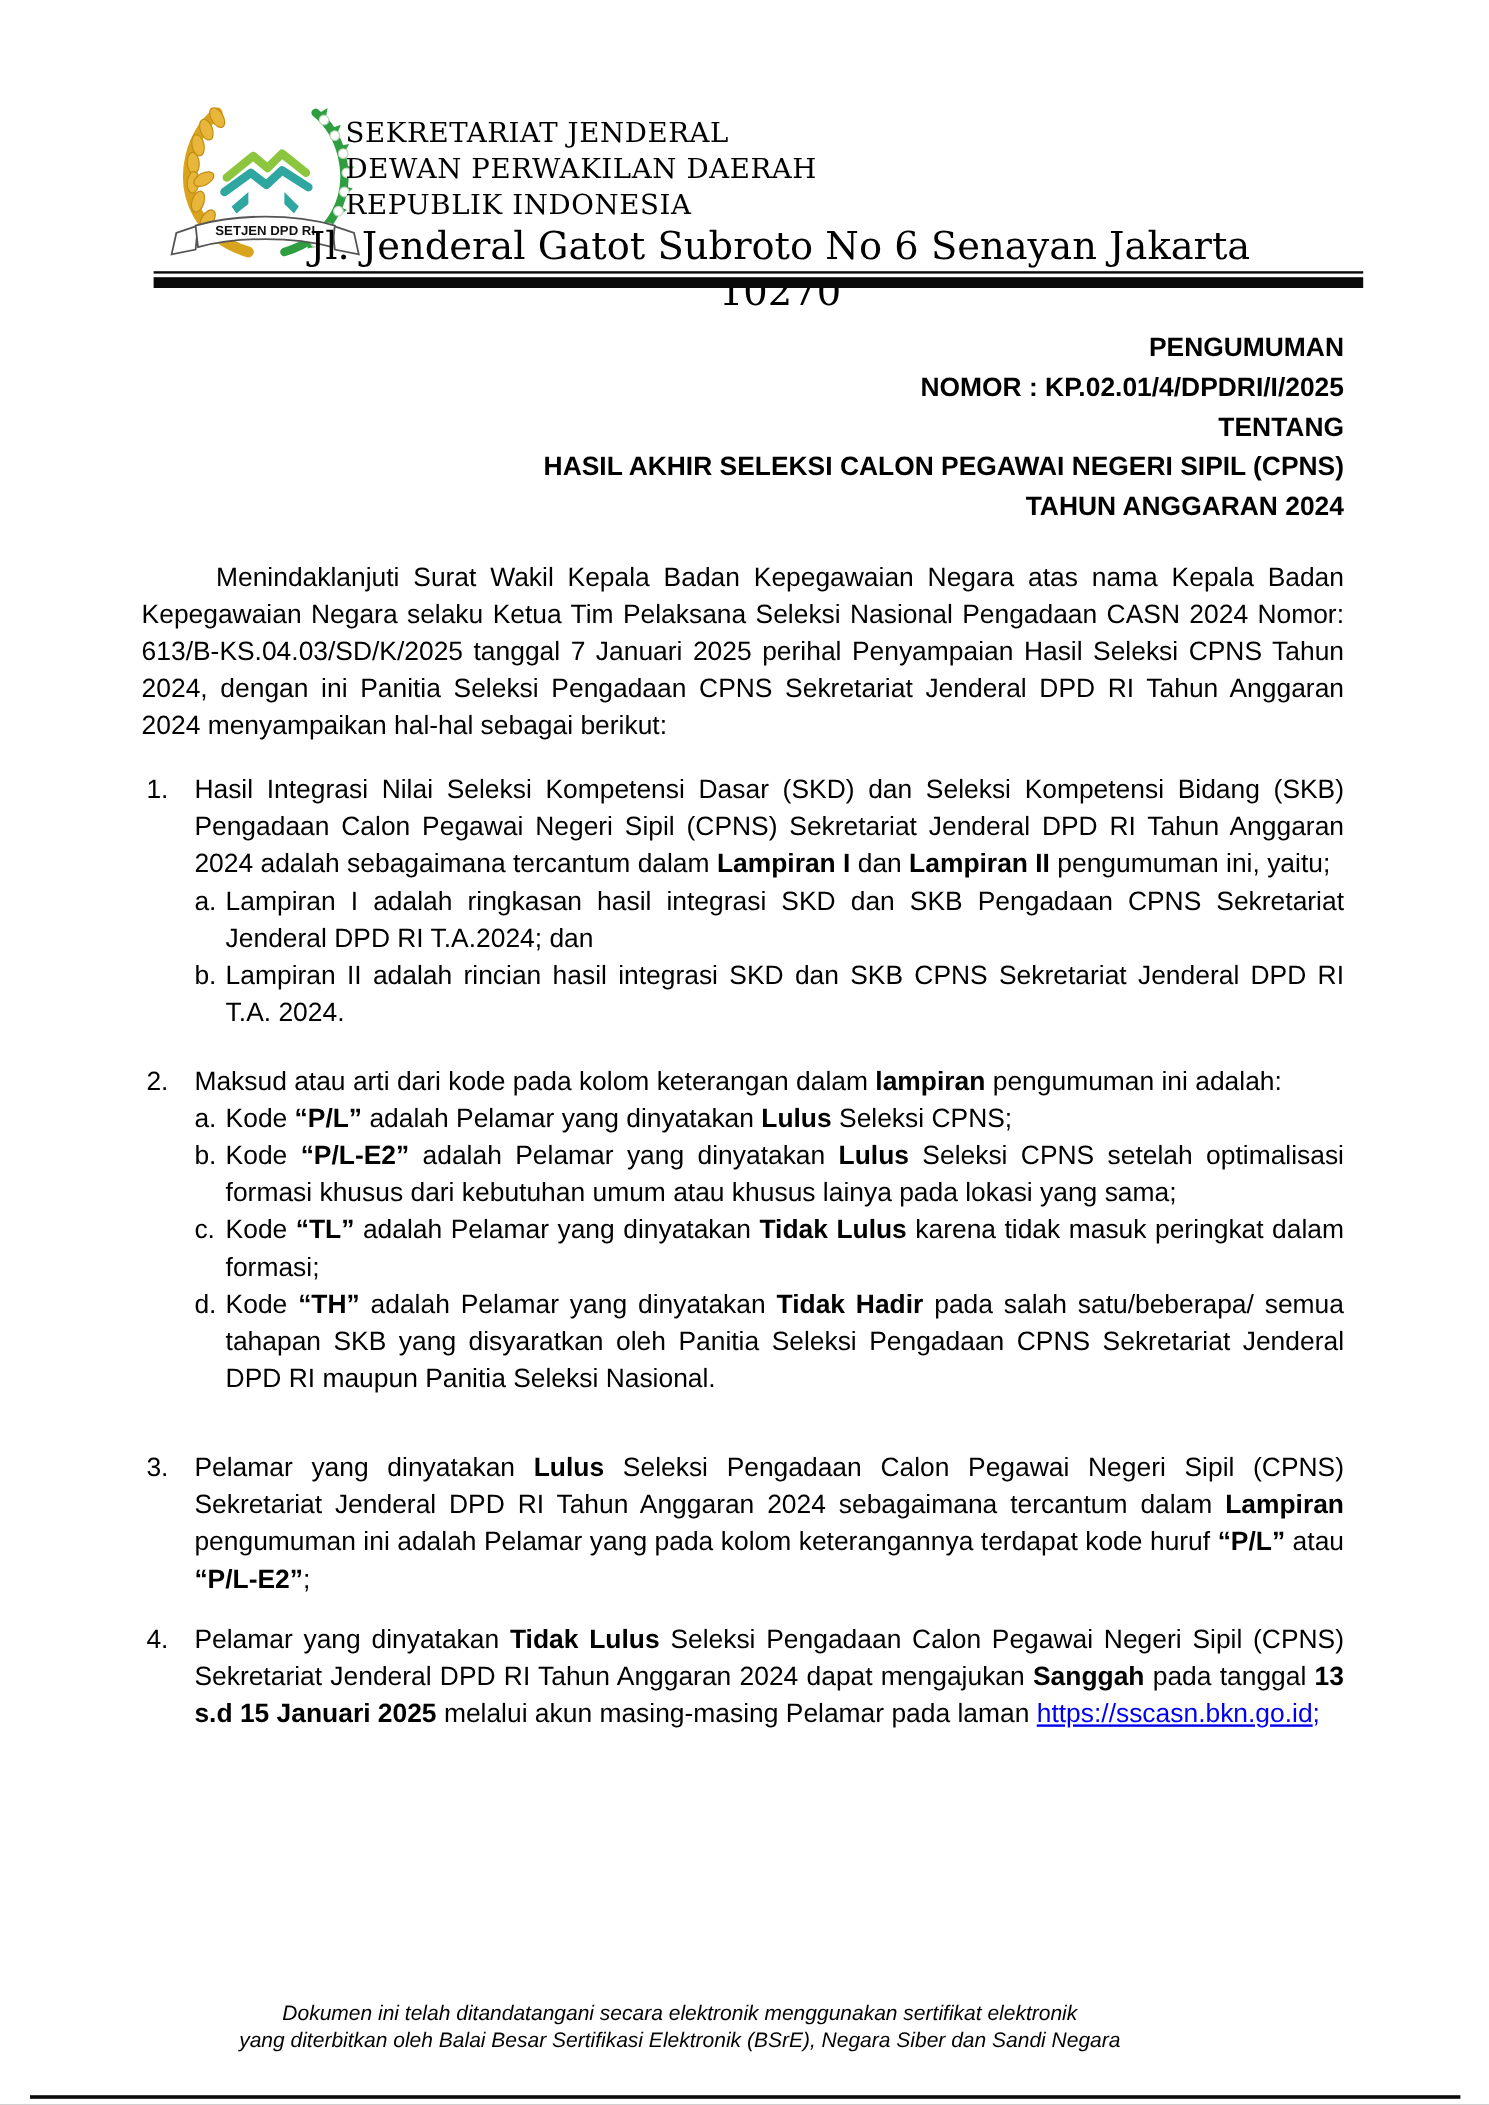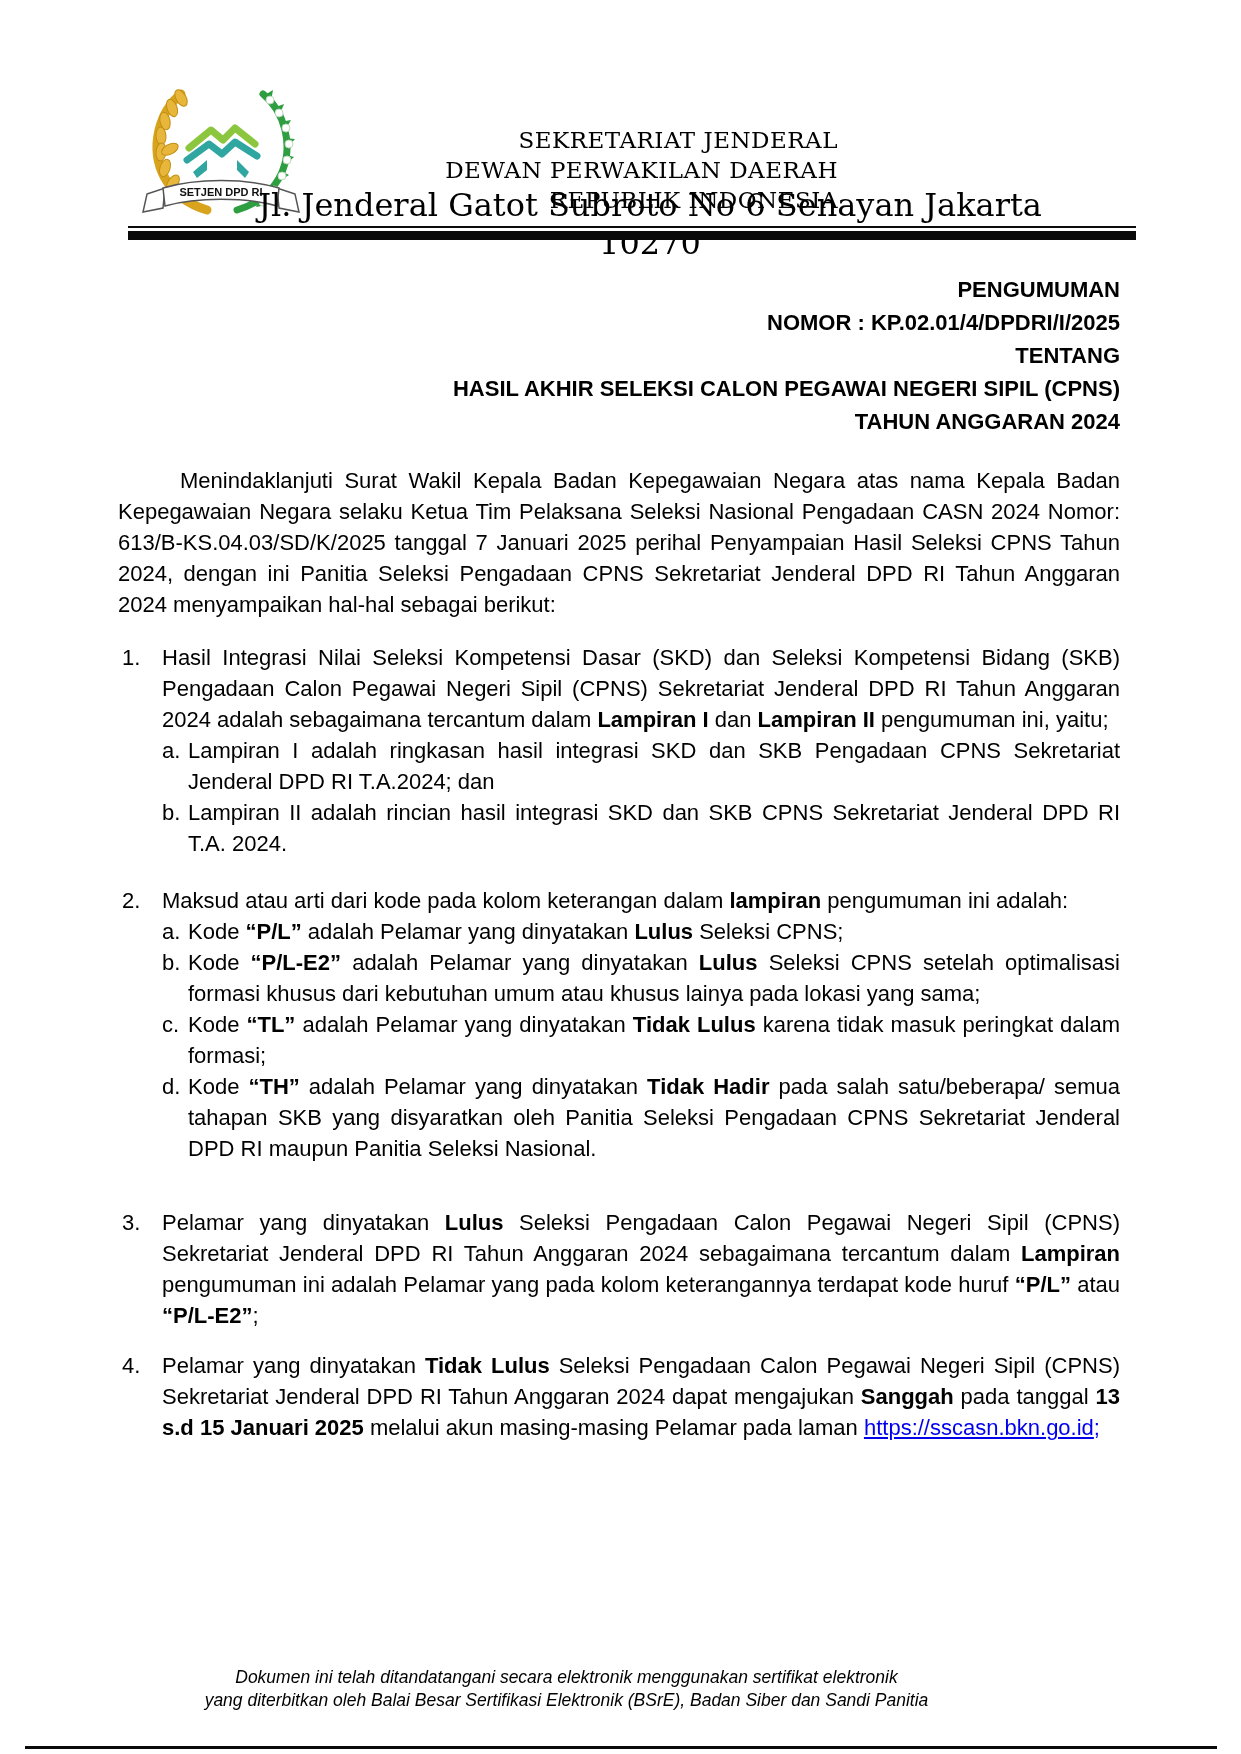--- a/index.html
+++ b/index.html
@@ -1,23 +1,23 @@
 <!DOCTYPE html>
 <html><head>
 <meta charset="utf-8">
 <style>
   html,body{margin:0;padding:0;background:#888;}
   .page{position:relative;width:1241px;height:1754px;background:#ffffff;
         font-family:"Liberation Sans",sans-serif;color:#000;overflow:hidden;margin:0 auto;}
 
   
   .logo-box{position:absolute;left:137px;top:86px;width:168px;height:136px;}
-  .inst-block{position:absolute;left:288px;top:96px;width:550px;text-align:right;
+  .inst-block{position:absolute;left:288px;top:96px;width:550px;text-align:left;
               font-family:"DejaVu Serif","Liberation Serif",serif;font-size:23px;line-height:30px;
-              letter-spacing:.5px;margin-top:29px;}
+              letter-spacing:.5px;}
   .addr-line{position:absolute;left:220px;top:186px;width:860px;text-align:center;
              font-family:"DejaVu Serif","Liberation Serif",serif;font-size:32px;}
   .header-rule{position:absolute;left:128px;top:226px;width:1008px;height:3px;
                border-top:2px solid #0a0a0a;border-bottom:9px solid #0a0a0a;background:#fff;}
 
   
   .content{position:absolute;left:118px;top:259px;width:1002px;font-size:22px;line-height:31px;}
   .title-block{margin-top:14px;text-align:right;font-weight:bold;line-height:33px;}
   .title-block div{white-space:nowrap;}
   .opening{margin-top:27px;text-align:justify;text-indent:62px;}
@@ -163,17 +163,17 @@
           <div class="item-num">4.</div>
           <div class="item-body">
             <div style="text-align: justify;"><span>Pelamar yang dinyatakan </span><span class="b">Tidak Lulus</span><span> Seleksi Pengadaan Calon Pegawai Negeri Sipil (CPNS) Sekretariat Jenderal DPD RI Tahun Anggaran 2024 dapat mengajukan </span><span class="b">Sanggah</span><span> pada tanggal </span><span class="b">13 s.d 15 Januari 2025</span><span> melalui akun masing-masing Pelamar pada laman </span><span class="lnk" style="color: rgb(0, 0, 238);">https://sscasn.bkn.go.id</span><span style="color: rgb(0, 0, 238);">;</span></div>
           </div>
         </div>
       </div>
   </div>
 
   <div class="footer-note">
     <div>Dokumen ini telah ditandatangani secara elektronik menggunakan sertifikat elektronik</div>
-    <div>yang diterbitkan oleh Balai Besar Sertifikasi Elektronik (BSrE), Badan Siber dan Sandi Panitia</div>
+    <div>yang diterbitkan oleh Balai Besar Sertifikasi Elektronik (BSrE), Negara Siber dan Sandi Negara</div>
   </div>
   <div class="bottom-rule"></div>
 
 </div>
 
 </body></html>

